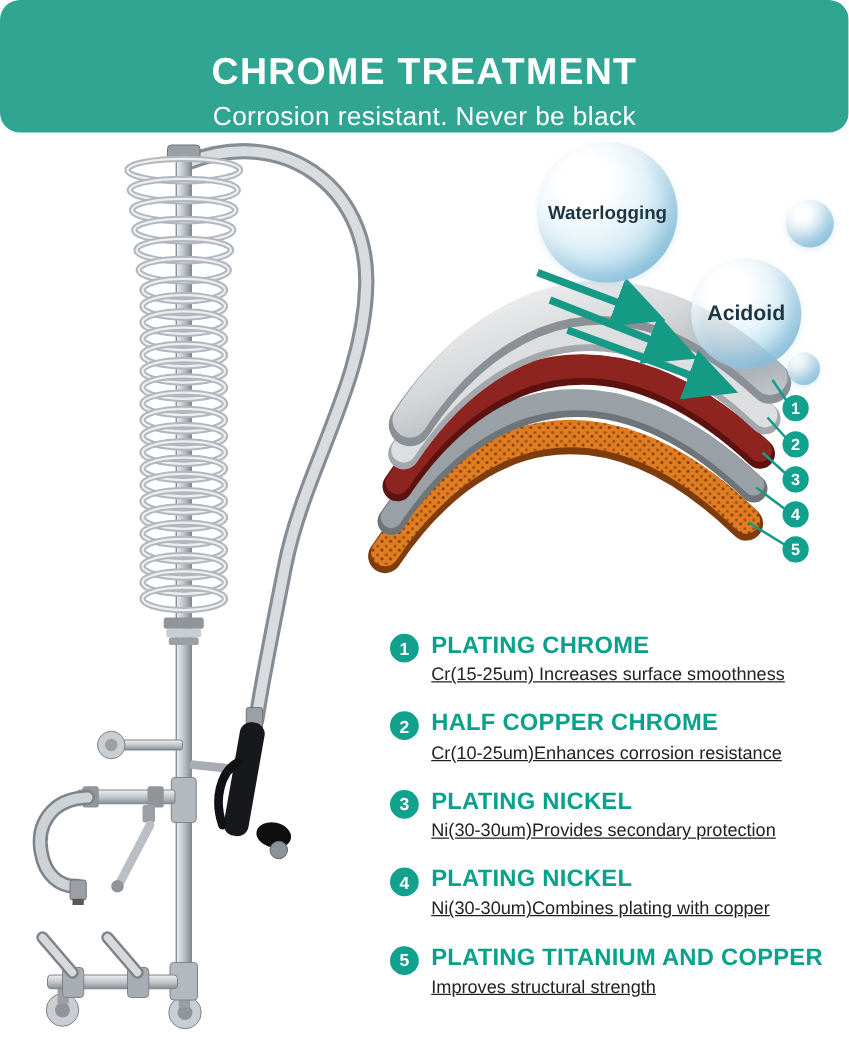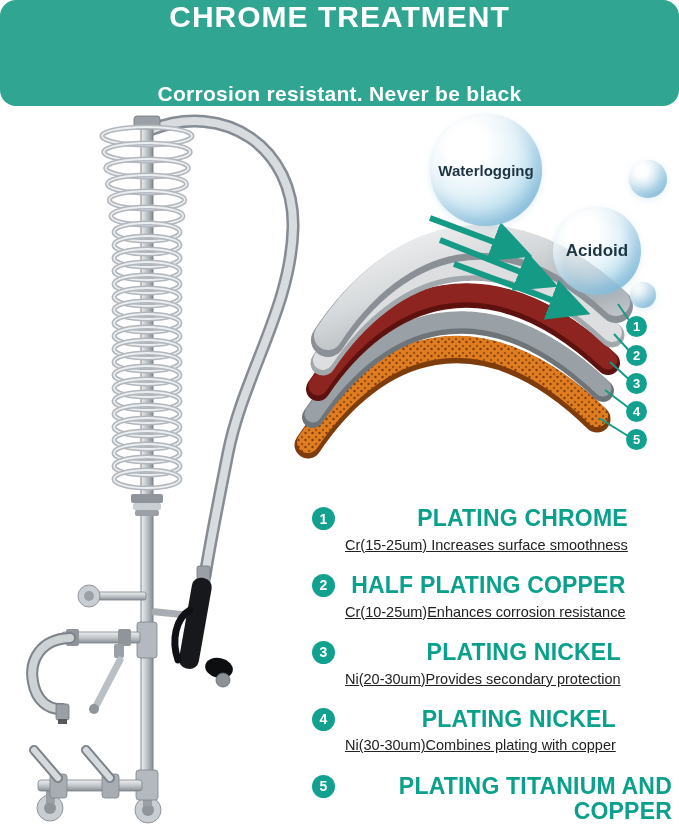--- a/index.html
+++ b/index.html
@@ -5,28 +5,28 @@
   html,body { margin:0; padding:0; background:#ffffff; }
   .page {
     position:relative; width:679px; height:838px; overflow:hidden;
     background:#ffffff; font-family:"Liberation Sans", sans-serif;
   }
 
   
   .banner {
     position:absolute; left:0; top:0; width:679px; height:106px;
     background:var(--banner-bg); border-radius:16px;
-    display:flex; flex-direction:column; align-items:center; justify-content:space-between;
+    display:flex; flex-direction:column; align-items:center; justify-content:flex-end;
     gap:7px; z-index:6;
   }
   .banner-title {
     color:#ffffff; font-size:30px; font-weight:bold; letter-spacing:1px;
   }
   .banner-subtitle {
-    color:#ffffff; font-size:21px; font-weight:700; letter-spacing:0.3px;
+    color:#ffffff; font-size:21px; font-weight:400; letter-spacing:0.3px;
   }
 
   
   .faucet { position:absolute; left:0; top:108px; width:320px; height:730px; z-index:1; overflow:visible; }
   .hose-outer { fill:none; stroke:#858c93; stroke-width:13; stroke-linecap:round; }
   .hose-inner { fill:none; stroke:#d8dcdf; stroke-width:8; stroke-linecap:round; }
   .coil-ring   { fill:none; stroke:#b1b7bd; stroke-width:5; }
   .coil-ring-hi{ fill:none; stroke:#eceef0; stroke-width:1.8; }
   .spout-outer { fill:none; stroke:#7c838a; stroke-width:12; stroke-linecap:round; }
   .spout-inner { fill:none; stroke:#cdd2d5; stroke-width:8;  stroke-linecap:round; }
@@ -81,21 +81,21 @@
   .callout-5 { left:626px; top:429px; }
 
   
   .plating-list { position:absolute; left:312px; top:506px; width:360px; z-index:5; }
   .plating-item { display:flex; gap:10px; align-items:flex-start; margin-bottom:19px; }
   .num-badge {
     flex:0 0 auto; width:23px; height:23px; border-radius:50%;
     background:var(--badge-teal); color:#ffffff; font-weight:bold; font-size:14px;
     display:flex; align-items:center; justify-content:center; margin-top:1px;
   }
-  .item-title { font-size:23px; font-weight:bold; color:var(--accent-teal); letter-spacing:0.2px; line-height:1.12;text-align:right; }
+  .item-title { font-size:19px; font-weight:bold; color:var(--accent-teal); letter-spacing:0.2px; line-height:1.12; }
   .item-desc  { font-size:14.5px; color:var(--text-dark); margin-top:4px; line-height:1.25;text-decoration:underline; }
 </style>
 </head>
 <body>
 
 <div class="page">
 
   <header class="banner">
     <div class="banner-title">CHROME TREATMENT</div>
     <div class="banner-subtitle">Corrosion resistant. Never be black</div>
@@ -299,39 +299,40 @@
     <div class="plating-item">
       <div class="num-badge">1</div>
       <div>
         <div class="item-title">PLATING CHROME</div>
         <div class="item-desc">Cr(15-25um) Increases surface smoothness</div>
       </div>
     </div>
     <div class="plating-item">
       <div class="num-badge">2</div>
       <div>
-        <div class="item-title">HALF PLATING COPPER</div>
+        <div class="item-title">HALF COPPER CHROME</div>
         <div class="item-desc">Cr(10-25um)Enhances corrosion resistance</div>
       </div>
     </div>
     <div class="plating-item">
       <div class="num-badge">3</div>
       <div>
         <div class="item-title">PLATING NICKEL</div>
-        <div class="item-desc">Ni(20-30um)Provides secondary protection</div>
+        <div class="item-desc">Ni(30-30um)Provides secondary protection</div>
       </div>
     </div>
     <div class="plating-item">
       <div class="num-badge">4</div>
       <div>
         <div class="item-title">PLATING NICKEL</div>
         <div class="item-desc">Ni(30-30um)Combines plating with copper</div>
       </div>
     </div>
     <div class="plating-item">
       <div class="num-badge">5</div>
       <div>
         <div class="item-title">PLATING TITANIUM AND COPPER</div>
+        <div class="item-desc">Improves structural strength</div>
       </div>
     </div>
   </div>
 
 </div>
 
 </body></html>

